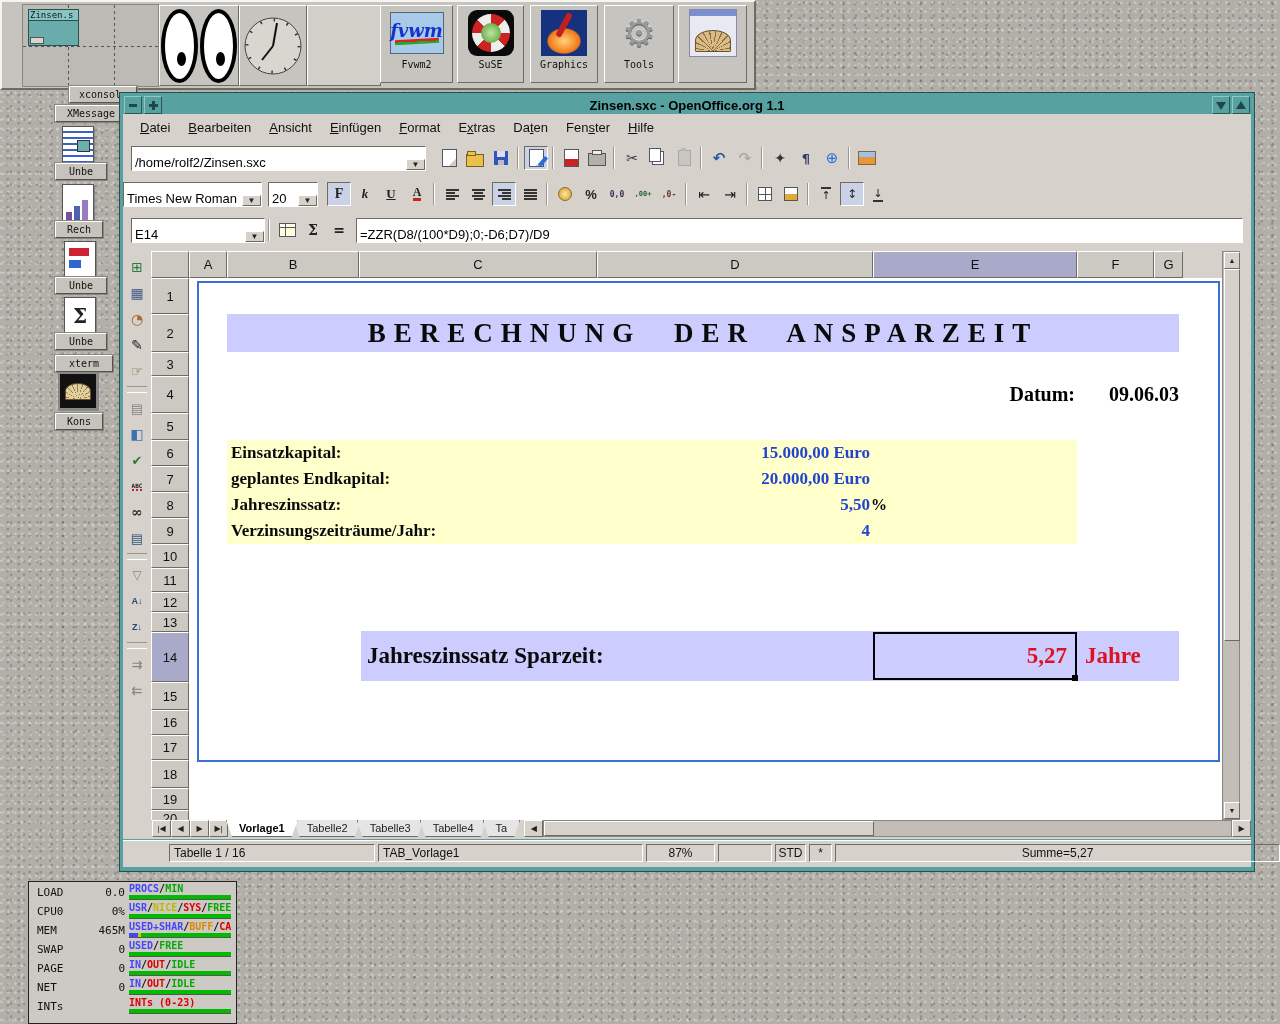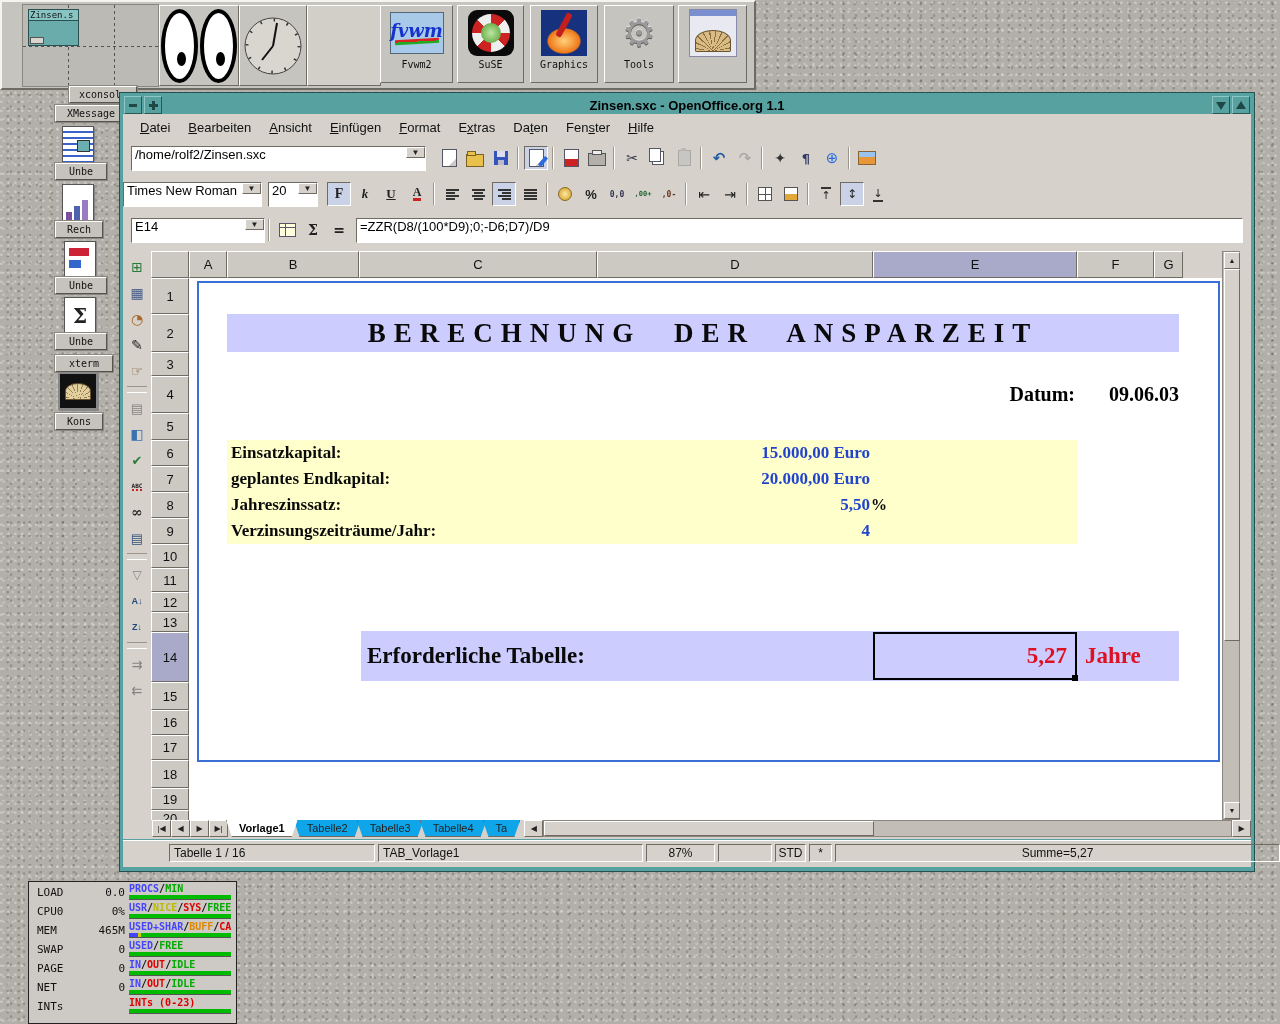--- a/index.html
+++ b/index.html
@@ -60,21 +60,21 @@
   .g-plus{width:9px;height:9px;background:linear-gradient(#1f4746,#1f4746) 50% 0/3px 100% no-repeat,linear-gradient(#1f4746,#1f4746) 0 50%/100% 3px no-repeat;}
   .g-tdown{width:0;height:0;border:5px solid transparent;border-top:8px solid #1f4746;margin-top:6px;}
   .g-tup{width:0;height:0;border:5px solid transparent;border-bottom:8px solid #1f4746;margin-bottom:6px;}
   .bar{position:absolute;left:3px;right:3px;background:#d6d2cb;}
   #menubar{top:21px;height:26px;display:flex;align-items:center;padding-left:8px;border-bottom:1px solid #a9a49c;}
   .menu-item{padding:3px 9px;font-size:13px;color:#111;}
   .menu-item .u{text-decoration:underline;}
   #funcbar{top:47px;height:36px;display:flex;align-items:center;}
   #objbar{top:83px;height:36px;display:flex;align-items:center;}
   #formulabar{top:119px;height:36px;display:flex;align-items:center;}
-  .combo{height:23px;background:#fff;border:1px solid;border-color:#6f6b63 #fff #fff #6f6b63;display:flex;align-items:flex-start;}
+  .combo{height:23px;background:#fff;border:1px solid;border-color:#6f6b63 #fff #fff #6f6b63;display:flex;align-items:flex-end;}
   .combo input{border:0;outline:0;flex:1;font:13px "Liberation Sans",sans-serif;padding:0 3px;background:#fff;color:#000;min-width:0;}
   .dbtn{width:17px;background:#d6d2cb;border:1px solid;border-color:#fff #6f6b63 #6f6b63 #fff;display:flex;align-items:center;justify-content:center;font-size:8px;color:#222;}
   .tbtn{width:24px;height:24px;margin:0 1px;background:transparent;border:1px solid transparent;display:flex;align-items:center;justify-content:center;padding:0;}
   .tbtn.active{border-color:#6f6b63 #fff #fff #6f6b63;background:#c9d2e6;}
   .tbtn.disabled{opacity:.45;filter:grayscale(1);}
   .tsep{width:9px;height:22px;display:inline-block;background:linear-gradient(90deg,transparent 3px,#9a958d 3px 4px,#fff 4px 5px,transparent 5px);}
   .ic{display:inline-flex;align-items:center;justify-content:center;font:12px "DejaVu Sans",sans-serif;color:#222;}
   .ic-new-document,.ic-edit-file{width:13px;height:16px;background:linear-gradient(135deg,#fff 75%,#cfcbc4 76%);border:1px solid #556;}
   .ic-edit-file{position:relative;}
   .ic-edit-file::after{content:"";position:absolute;right:-2px;bottom:-1px;width:4px;height:11px;background:#2a6be0;transform:rotate(40deg);}
@@ -165,21 +165,21 @@
   #e14 .handle{position:absolute;right:-3px;bottom:-3px;width:6px;height:6px;background:#000;}
   #resultunit{position:absolute;left:896px;top:354px;line-height:48px;font-weight:bold;font-size:23px;color:var(--valred);}
   
   #vscroll{position:absolute;left:1099px;top:3px;width:18px;height:569px;background:#c2beb7;border:1px solid #8a867f;box-sizing:border-box;}
   .sbtn{position:absolute;left:1px;width:14px;height:15px;background:#d6d2cb;border:1px solid;border-color:#fff #6f6b63 #6f6b63 #fff;display:flex;align-items:center;justify-content:center;font-size:7px;color:#222;}
   #vthumb{position:absolute;left:1px;top:17px;width:14px;height:370px;background:#d6d2cb;border:1px solid;border-color:#fff #6f6b63 #6f6b63 #fff;}
   
   #tabbar{position:absolute;left:3px;right:3px;top:727px;height:19px;background:#d6d2cb;display:flex;align-items:flex-start;}
   .navb{width:19px;height:17px;background:#d6d2cb;border:1px solid;border-color:#fff #6f6b63 #6f6b63 #fff;box-sizing:border-box;font-size:8px;display:flex;align-items:center;justify-content:center;color:#222;padding:0;}
   #tabstrip{display:flex;height:17px;margin-left:2px;}
-  .stab{height:17px;padding:0 12px;background:#0ea5e9;border:1px solid #6f6b63;border-top:0;box-sizing:border-box;display:flex;align-items:center;font-size:11px;color:#222;clip-path:polygon(0 0,100% 0,calc(100% - 6px) 100%,6px 100%);margin-left:-4px;}
+  .stab{height:17px;padding:0 12px;background:#e5e5e5;border:1px solid #6f6b63;border-top:0;box-sizing:border-box;display:flex;align-items:center;font-size:11px;color:#222;clip-path:polygon(0 0,100% 0,calc(100% - 6px) 100%,6px 100%);margin-left:-4px;}
   .stab.active{background:#fff;font-weight:bold;color:#000;z-index:2;}
   #hleft{margin-left:4px;}
   #htrack{position:relative;flex:1;height:17px;background:#c2beb7;border:1px solid #8a867f;box-sizing:border-box;margin-right:0;}
   #hthumb{position:absolute;left:0;top:0;width:330px;height:15px;background:#d6d2cb;border:1px solid;border-color:#fff #6f6b63 #6f6b63 #fff;box-sizing:border-box;}
   #statusbar{position:absolute;left:3px;right:3px;top:747px;height:26px;background:#d6d2cb;border-top:1px solid #fff;}
   .scell{position:absolute;top:3px;height:18px;border:1px solid;border-color:#6f6b63 #fff #fff #6f6b63;font-size:12px;color:#111;display:flex;align-items:center;padding:0 4px;box-sizing:border-box;white-space:nowrap;overflow:hidden;margin-left:39px;}
   .scell.center{justify-content:center;}
   
   #xosview{position:absolute;left:28px;top:881px;width:209px;height:143px;background:#cdc9c4;border:1px solid #222;box-sizing:border-box;overflow:hidden;font-family:"DejaVu Sans Mono",monospace;}
   .xrow{position:relative;height:18px;margin-top:1px;}
@@ -568,21 +568,21 @@
               <span class="flabel">Jahreszinssatz:</span>
               <span class="fvalue">5,50</span>
               <span class="fsuffix">%</span>
             </div>
             <div class="frow">
               <span class="flabel">Verzinsungszeiträume/Jahr:</span>
               <span class="fvalue">4</span>
             </div>
           </div>
         <div id="resultband">
-          <span id="resultlabel">Erforderliche Tabelle:</span>
+          <span id="resultlabel">Jahreszinssatz Sparzeit:</span>
         </div>
         <div id="e14">
           <span>5,27</span>
           <span class="handle"></span>
         </div>
         <div id="resultunit">Jahre</div>
       </div>
 
       <div id="vscroll">
         <span class="sbtn" style="top:0;">▲</span>

